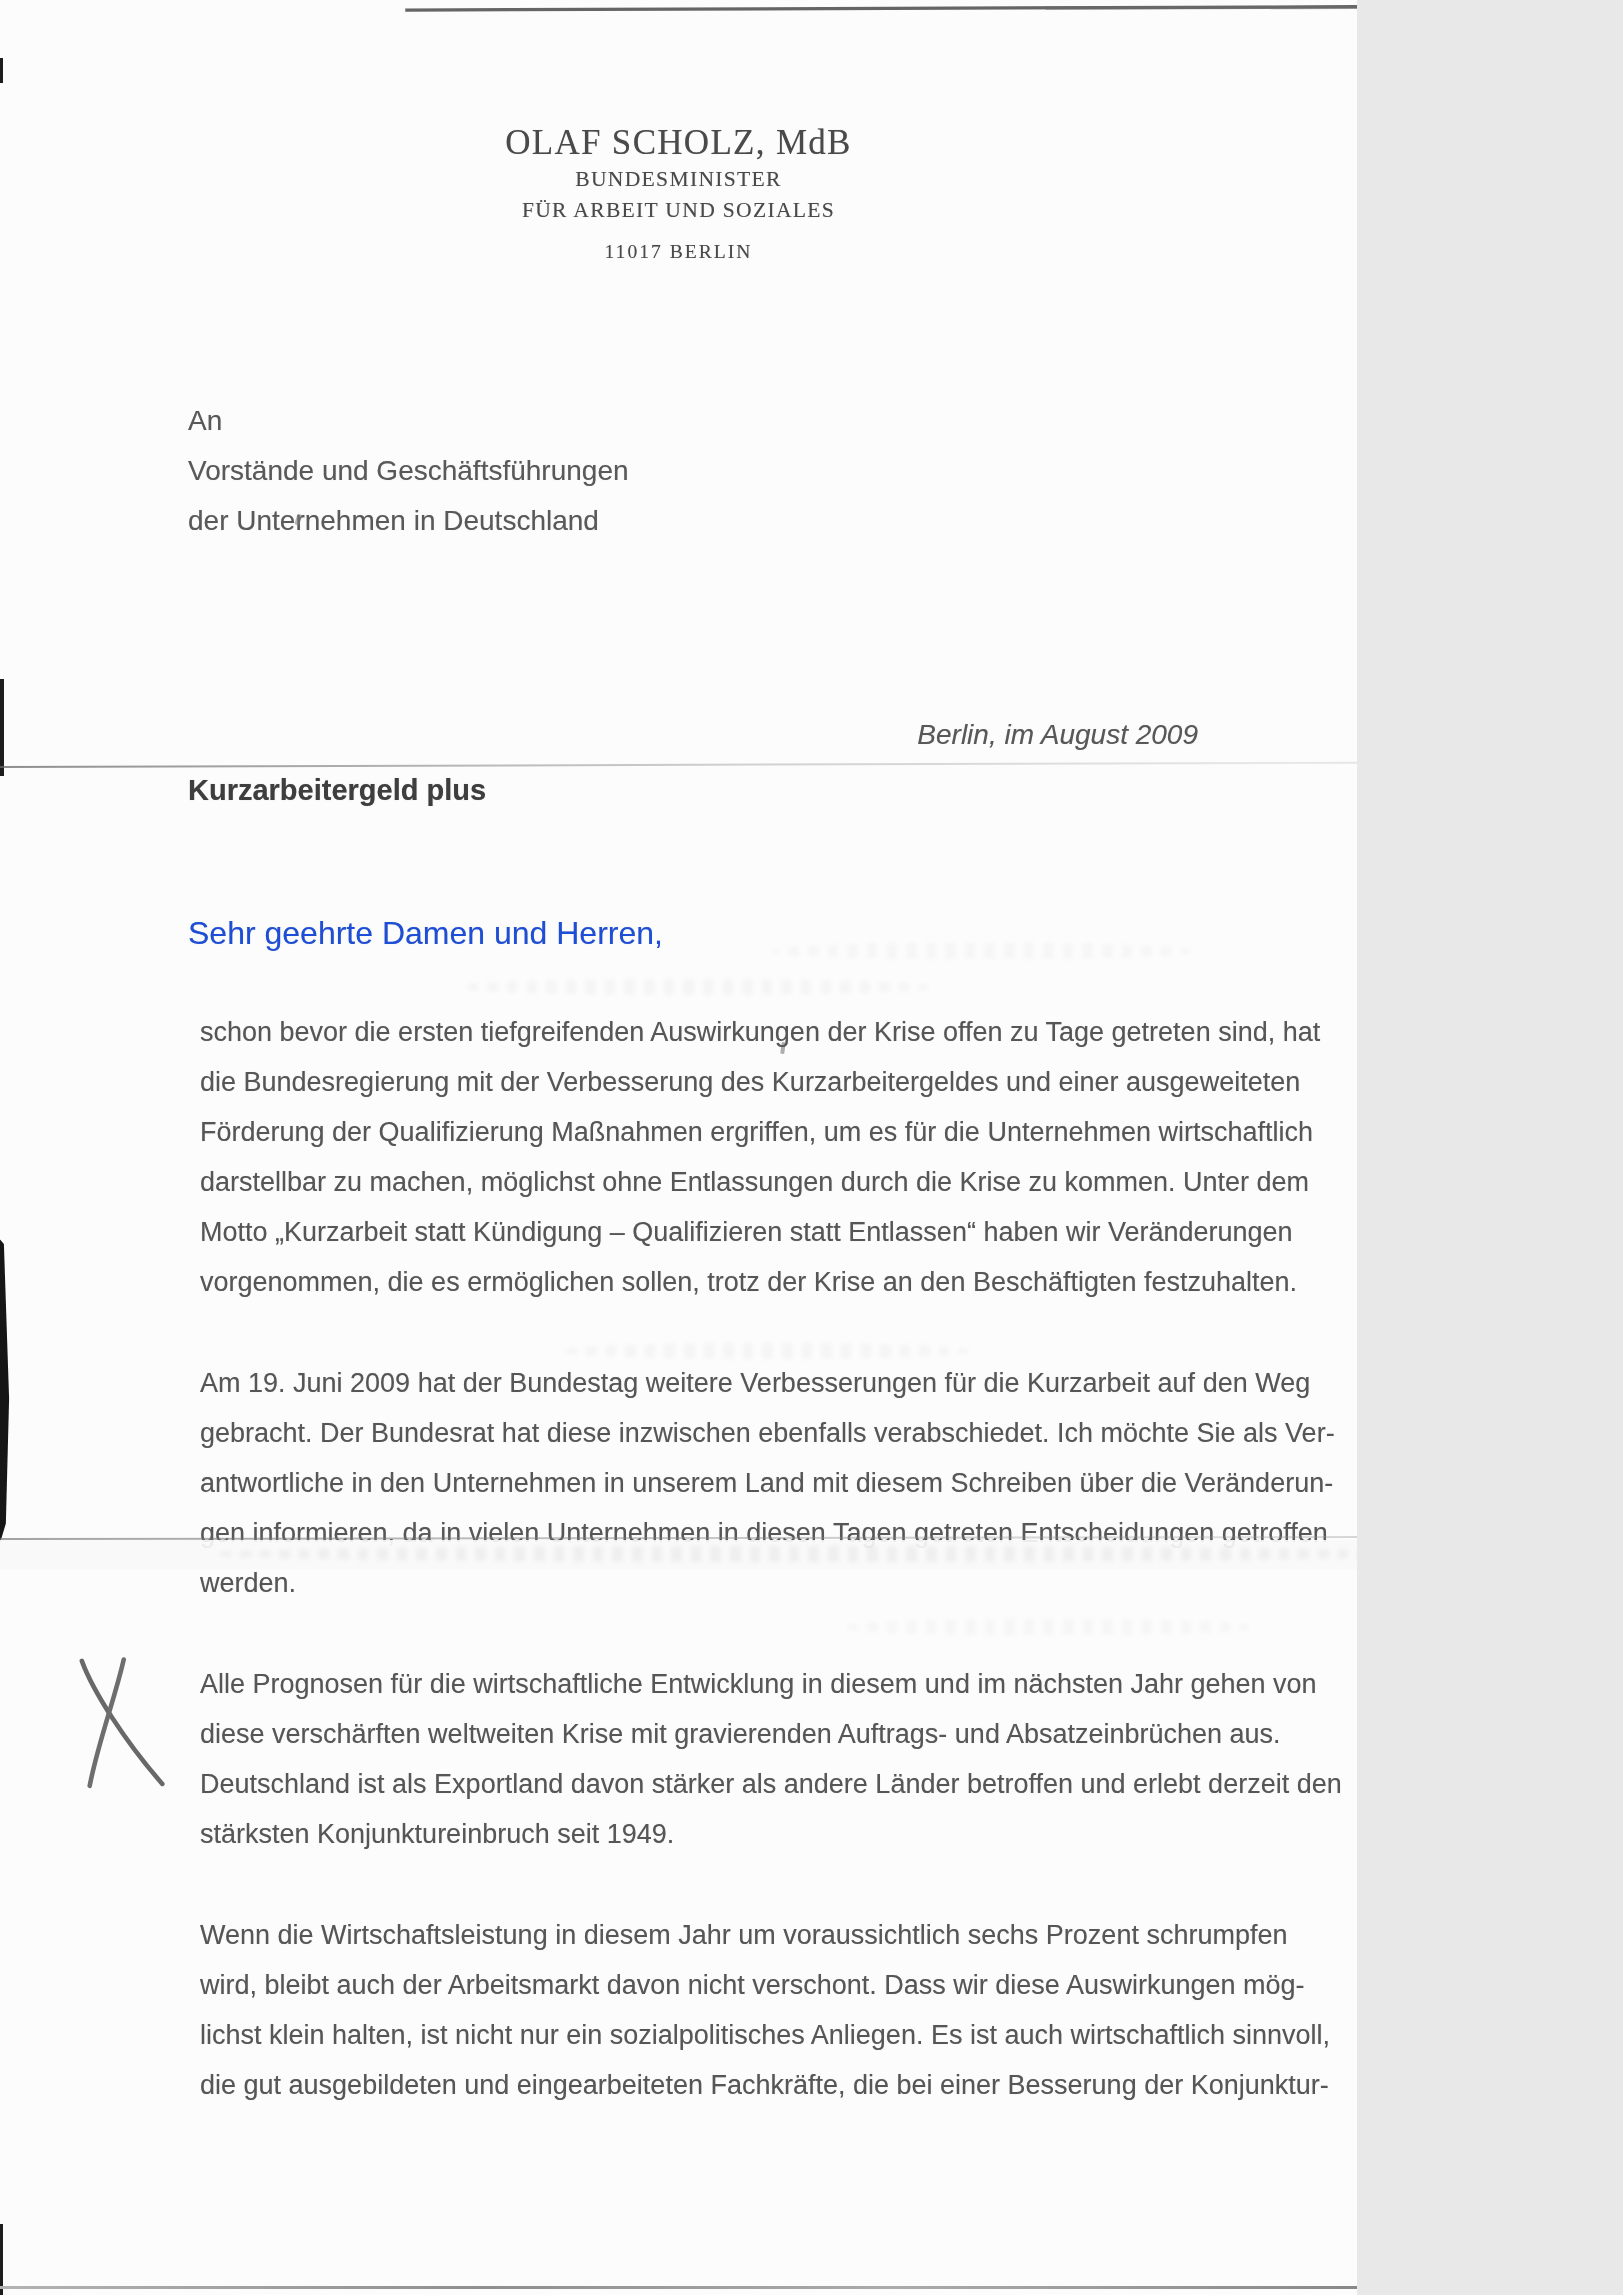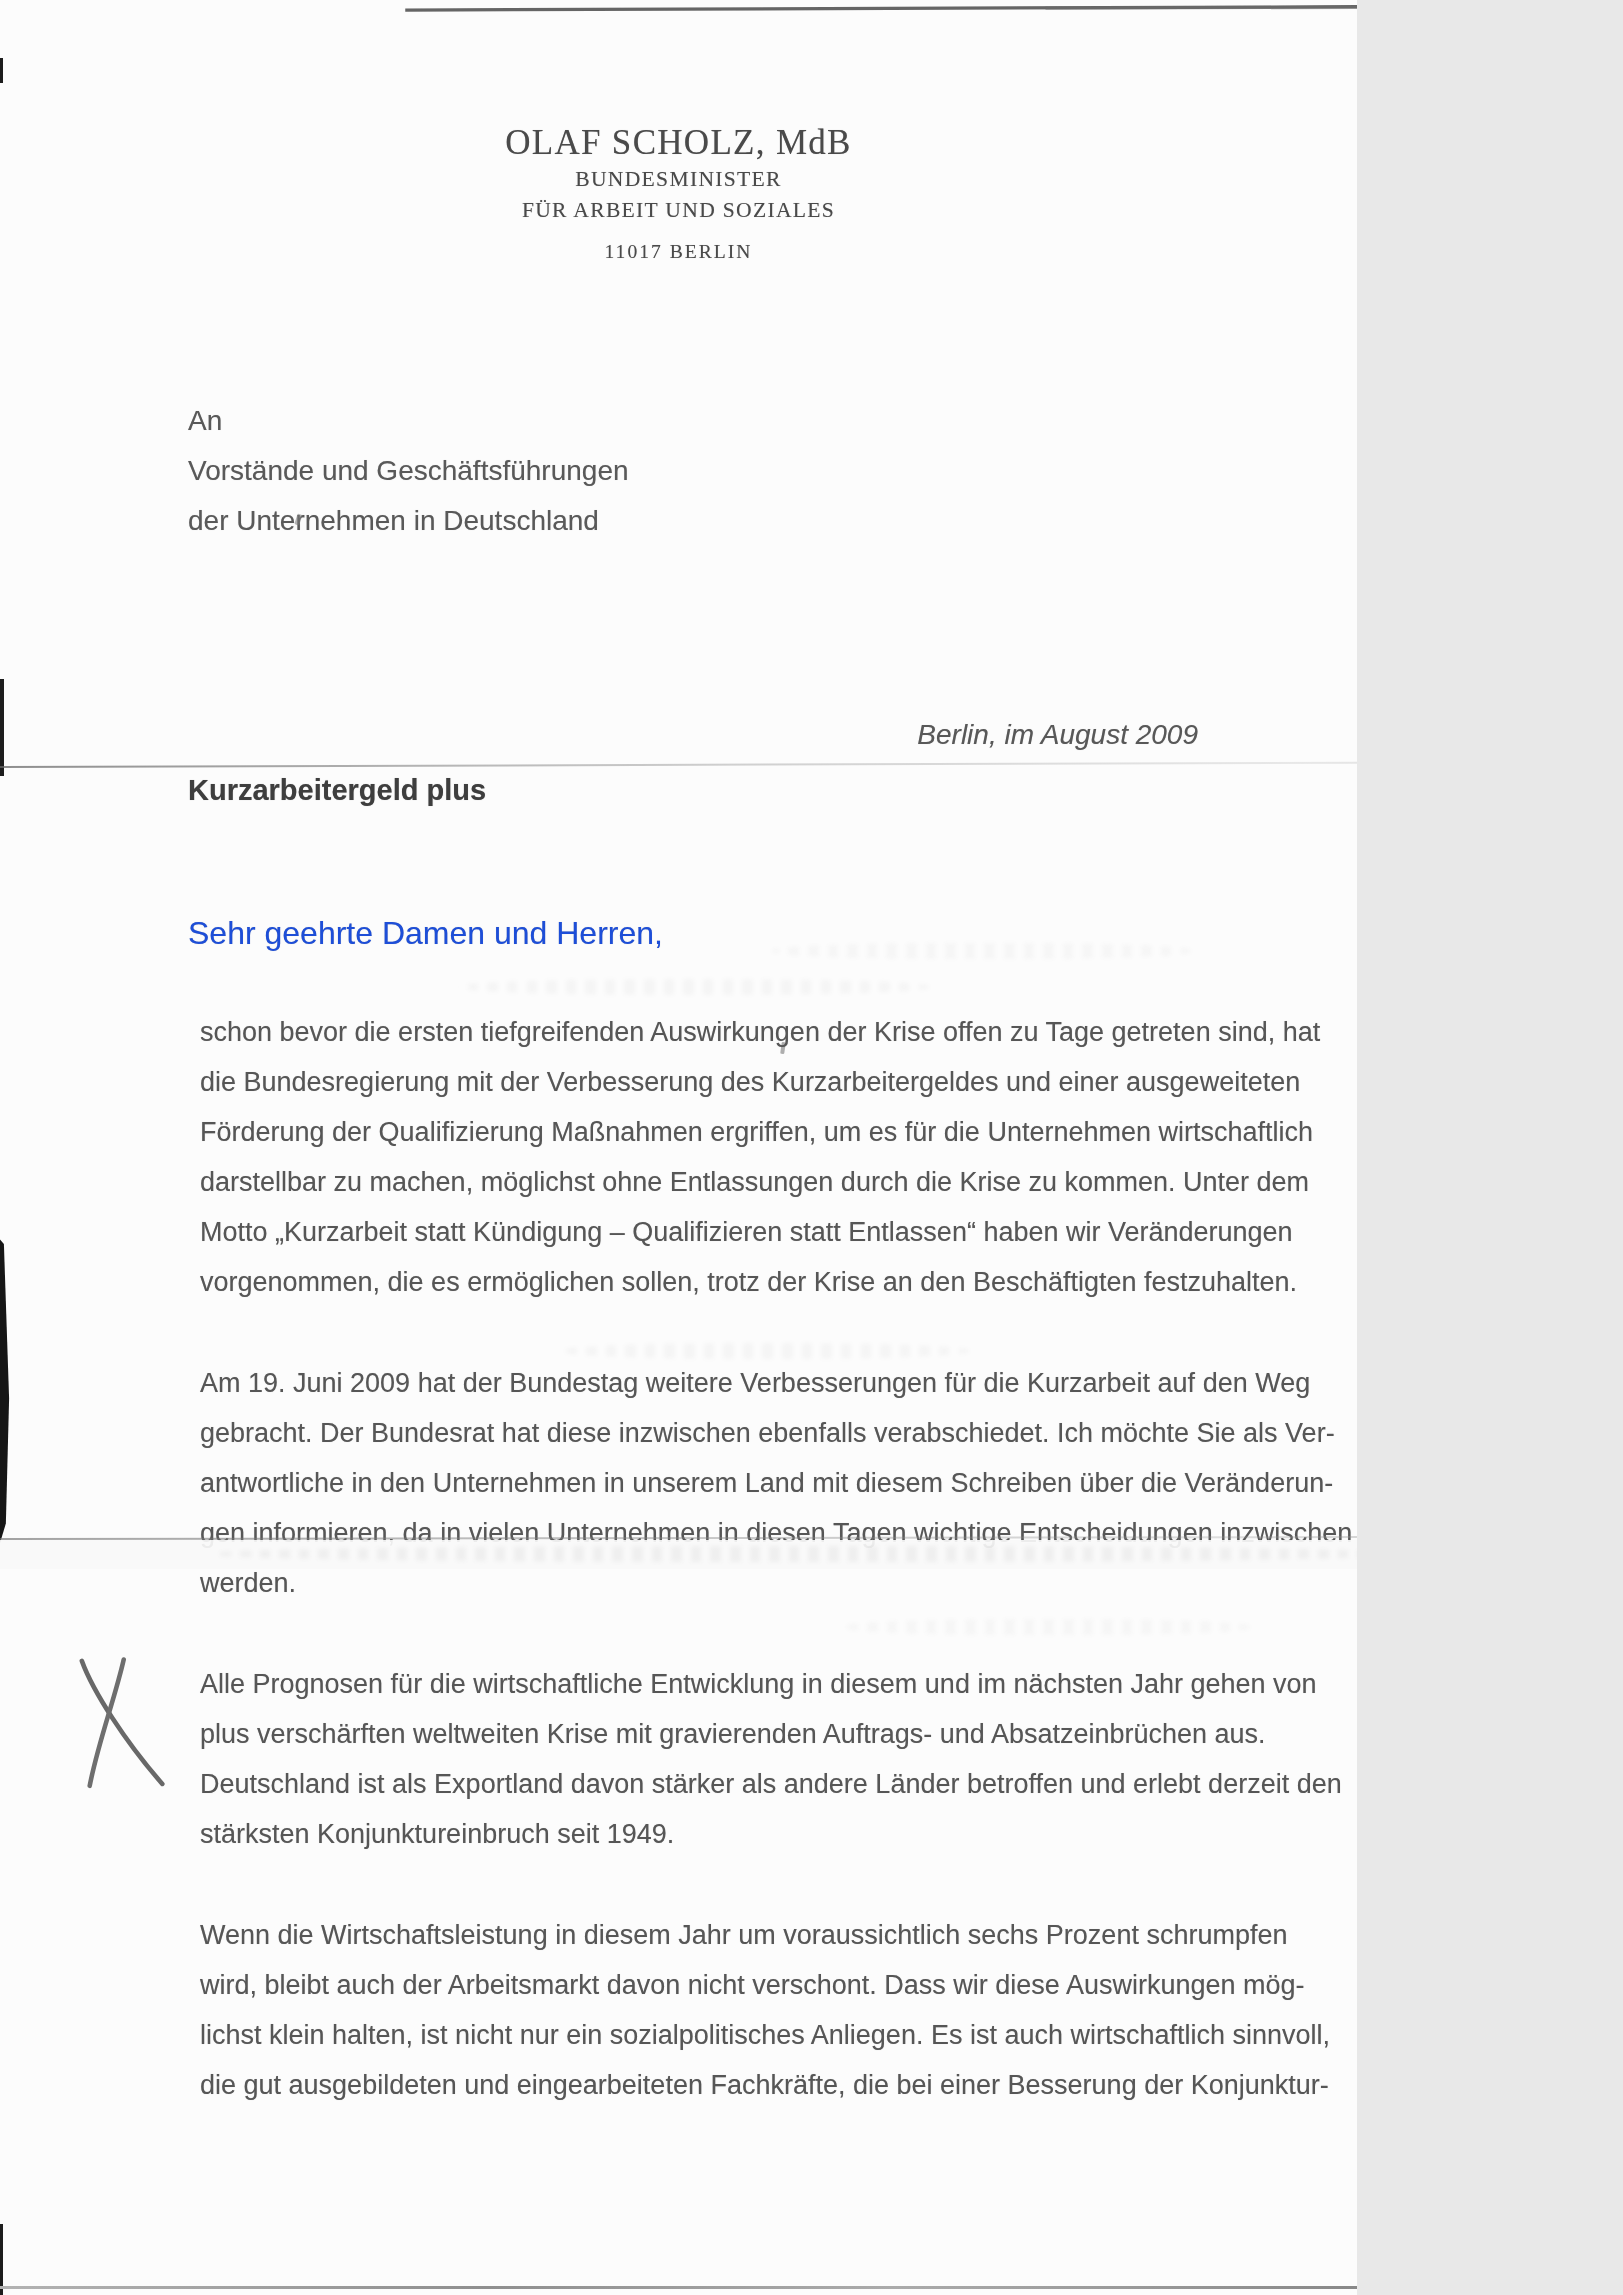--- a/index.html
+++ b/index.html
@@ -129,26 +129,26 @@
         <div class="tline">die Bundesregierung mit der Verbesserung des Kurzarbeitergeldes und einer ausgeweiteten</div>
         <div class="tline">Förderung der Qualifizierung Maßnahmen ergriffen, um es für die Unternehmen wirtschaftlich</div>
         <div class="tline">darstellbar zu machen, möglichst ohne Entlassungen durch die Krise zu kommen. Unter dem</div>
         <div class="tline">Motto „Kurzarbeit statt Kündigung – Qualifizieren statt Entlassen“ haben wir Veränderungen</div>
         <div class="tline">vorgenommen, die es ermöglichen sollen, trotz der Krise an den Beschäftigten festzuhalten.</div>
       </div>
     <div class="para">
         <div class="tline">Am 19. Juni 2009 hat der Bundestag weitere Verbesserungen für die Kurzarbeit auf den Weg</div>
         <div class="tline">gebracht. Der Bundesrat hat diese inzwischen ebenfalls verabschiedet. Ich möchte Sie als Ver-</div>
         <div class="tline">antwortliche in den Unternehmen in unserem Land mit diesem Schreiben über die Veränderun-</div>
-        <div class="tline">gen informieren, da in vielen Unternehmen in diesen Tagen wichtige Entscheidungen inzwischen</div>
+        <div class="tline">gen informieren, da in vielen Unternehmen in diesen Tagen getreten Entscheidungen getroffen</div>
         <div class="tline">werden.</div>
       </div>
     <div class="para">
         <div class="tline">Alle Prognosen für die wirtschaftliche Entwicklung in diesem und im nächsten Jahr gehen von</div>
-        <div class="tline">plus verschärften weltweiten Krise mit gravierenden Auftrags- und Absatzeinbrüchen aus.</div>
+        <div class="tline">diese verschärften weltweiten Krise mit gravierenden Auftrags- und Absatzeinbrüchen aus.</div>
         <div class="tline">Deutschland ist als Exportland davon stärker als andere Länder betroffen und erlebt derzeit den</div>
         <div class="tline">stärksten Konjunktureinbruch seit 1949.</div>
       </div>
     <div class="para">
         <div class="tline">Wenn die Wirtschaftsleistung in diesem Jahr um voraussichtlich sechs Prozent schrumpfen</div>
         <div class="tline">wird, bleibt auch der Arbeitsmarkt davon nicht verschont. Dass wir diese Auswirkungen mög-</div>
         <div class="tline">lichst klein halten, ist nicht nur ein sozialpolitisches Anliegen. Es ist auch wirtschaftlich sinnvoll,</div>
         <div class="tline">die gut ausgebildeten und eingearbeiteten Fachkräfte, die bei einer Besserung der Konjunktur-</div>
       </div>
   </div>

